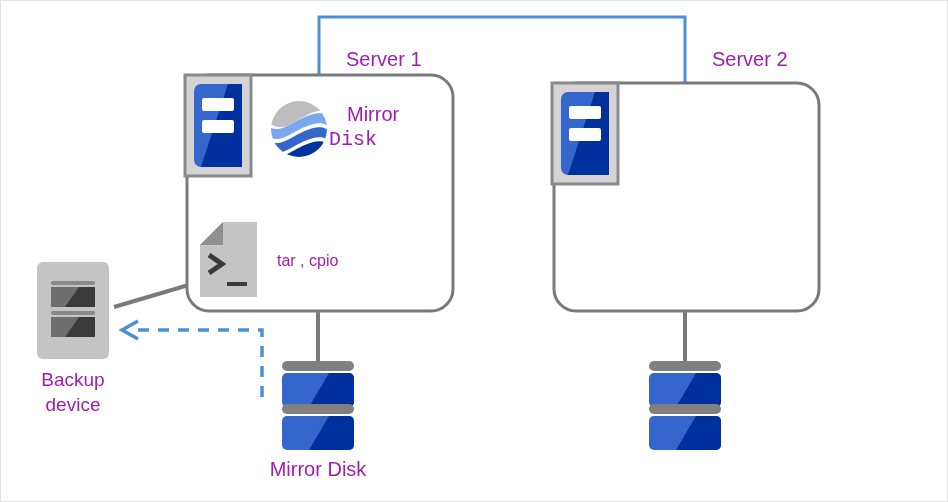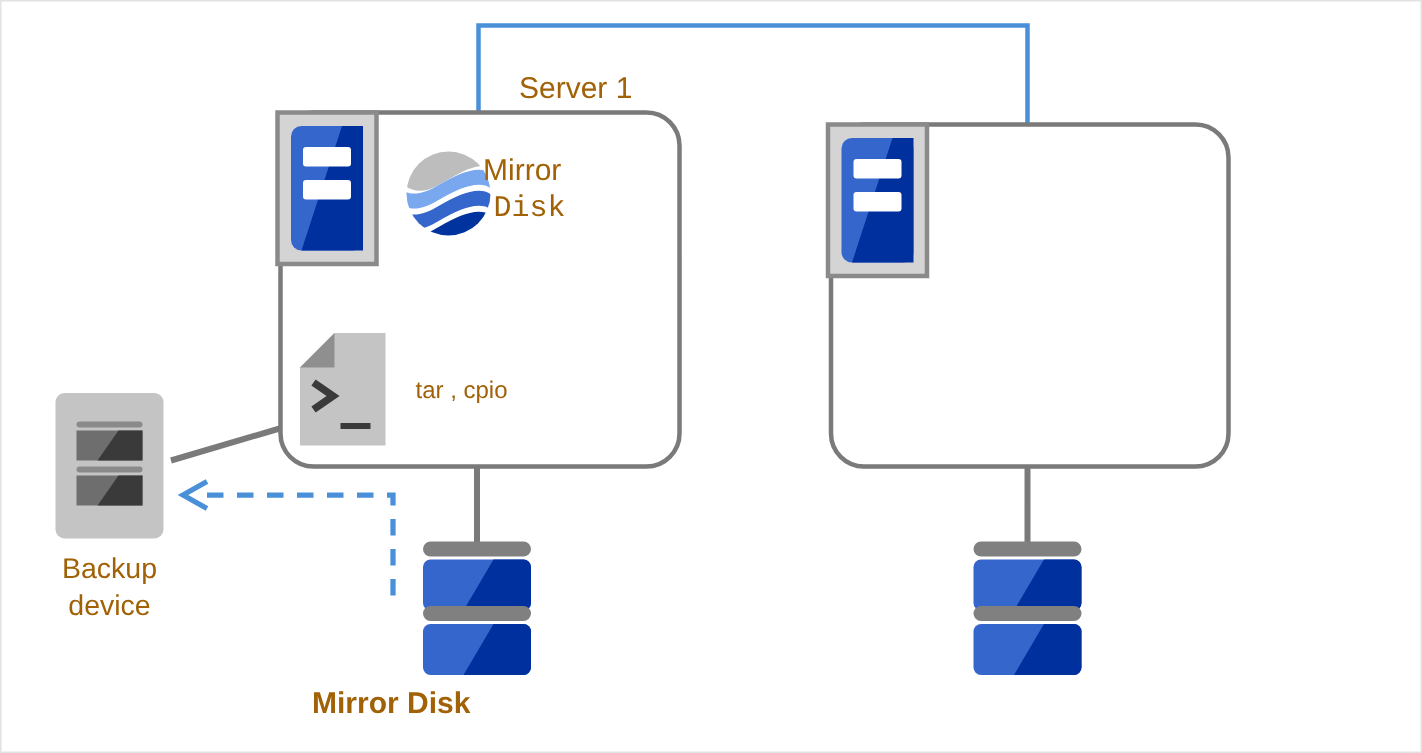--- a/index.html
+++ b/index.html
@@ -22,21 +22,21 @@
   }
   #vector-layer {
     position: absolute;
     left: 0;
     top: 0;
     width: 948px;
     height: 502px;
   }
   .lbl {
     position: absolute;
-    color: #a16207;
+    color: #a21caf;
     white-space: pre;
     line-height: 1.28;
   }
   .lbl-server {
     font-size: 20px;
   }
   .lbl-resource {
     font-size: 20px;
     line-height: 25px;
   }
@@ -44,23 +44,22 @@
     font-size: 16px;
   }
   .lbl-backup {
     font-size: 19px;
     text-align: center;
     line-height: 25px;
     width: 150px;
   }
   .lbl-mirrordisk {
     font-size: 20px;
-    text-align: left;
+    text-align: center;
     width: 220px;
-    font-weight: bold;
   }
 </style>
 </head>
 <body>
 
 <div id="canvas">
 
   <svg id="vector-layer" viewBox="0 0 948 502" xmlns="http://www.w3.org/2000/svg">
 
     <polyline points="318,84 318,16 684,16 684,84" fill="none" stroke="#4a90d9" stroke-width="3"></polyline>
@@ -149,22 +148,23 @@
       <path d="M 695 372 L 715 372 A 5 5 0 0 1 720 377 L 720 401 A 5 5 0 0 1 715 406 L 675 406 Z" fill="#002f9e"></path>
       <rect x="648" y="403" width="72" height="10" rx="5" ry="5" fill="#808080"></rect>
       <rect x="648" y="415" width="72" height="34" rx="5" ry="5" fill="#3566cc"></rect>
       <path d="M 695 415 L 715 415 A 5 5 0 0 1 720 420 L 720 444 A 5 5 0 0 1 715 449 L 675 449 Z" fill="#002f9e"></path>
     </g>
 
   </svg>
 
   <div class="lbl lbl-server" style="left:345px; top:46px;">Server 1</div>
 
+  <div class="lbl lbl-server" style="left:711px; top:46px;">Server 2</div>
 
-  <div class="lbl lbl-resource" style="left:321px; top:101px;text-align:center;">Mirror</div>
+  <div class="lbl lbl-resource" style="left:346px; top:101px;text-align:center;">Mirror</div>
   <div class="lbl lbl-resource" style="left:328px; top:126px;font-family:Liberation Mono, monospace;">Disk</div>
 
   <div class="lbl lbl-tar" style="left:276px; top:250px;">tar , cpio</div>
 
   <div class="lbl lbl-backup" style="left:-3px; top:366px;">Backup</div>
   <div class="lbl lbl-backup" style="left:-3px; top:391px;">device</div>
 
   <div class="lbl lbl-mirrordisk" style="left:207px; top:456px;">Mirror Disk</div>
 
 </div>

